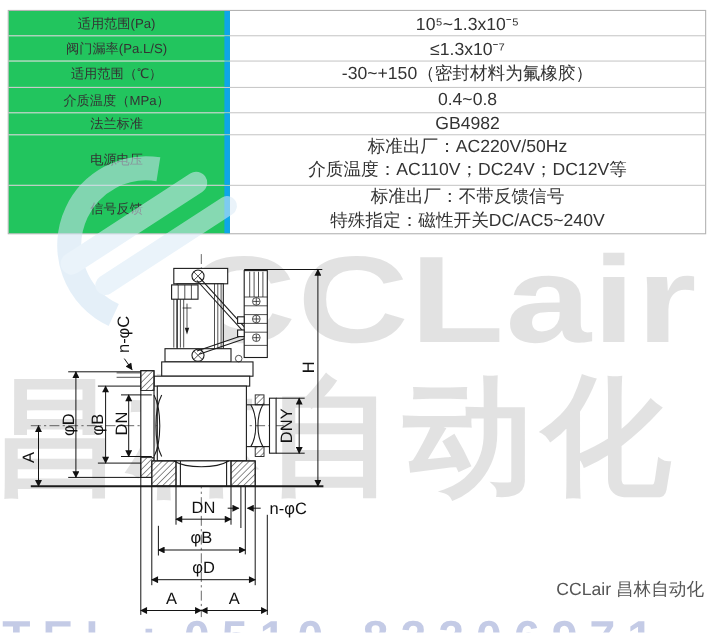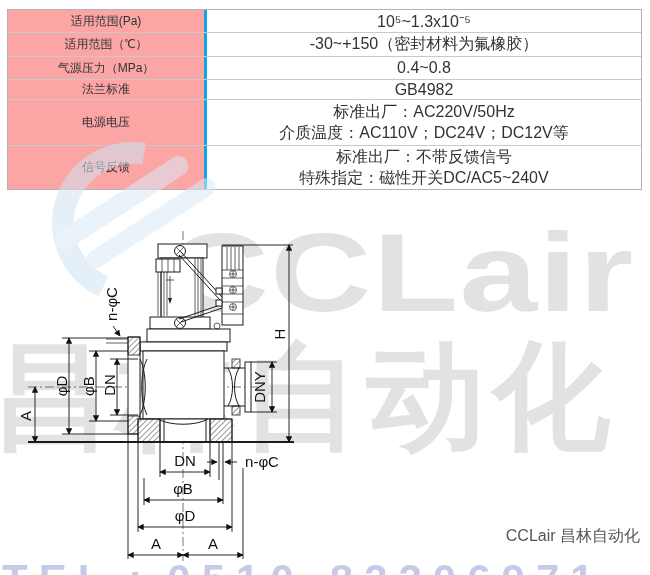--- a/index.html
+++ b/index.html
@@ -4,26 +4,26 @@
 <style>
   html,body{margin:0;padding:0;}
   body{width:650px;height:575px;position:relative;overflow:hidden;background:#ffffff;
        font-family:"Liberation Sans",sans-serif;}
 
   
   .spec-table{position:absolute;left:7px;top:9px;width:633px;border:1px solid #b3b3b3;
               display:flex;flex-direction:column;background:transparent;z-index:2;}
   .tr{display:flex;border-bottom:1px solid #c9c9c9;}
   .tr:last-child{border-bottom:none;}
-  .th{width:196px;flex:0 0 196px;background:#fca5a5;border-right:3px solid #0ea5e9;
+  .th{width:196px;flex:0 0 196px;background:#22c55e;border-right:5px solid #0ea5e9;
       display:flex;align-items:center;justify-content:center;
       font-size:12px;color:#333;}
   .td{flex:1;display:flex;align-items:center;justify-content:center;
       font-size:16px;color:#333;text-align:center;}
-  .td.two{flex-direction:column;justify-content:center;}
+  .td.two{flex-direction:column;justify-content:flex-start;}
 
   
   .wm{position:absolute;pointer-events:none;white-space:nowrap;}
   .wm-latin{left:168px;top:208px;font-size:112px;font-weight:bold;color:rgba(50,50,50,0.14);
             transform:scaleX(1.25);transform-origin:left top;letter-spacing:1px;z-index:1;}
   .wm-cn{left:-8px;top:318px;font-size:118px;font-weight:bold;color:rgba(50,50,50,0.14);
          letter-spacing:7px;z-index:1;}
   .wm-tel{left:2px;top:552px;font-size:42px;font-weight:bold;color:rgba(125,140,200,0.45);
           letter-spacing:11px;z-index:3;}
   .wm-swirl{left:15px;top:128px;z-index:3;opacity:.55;}
@@ -51,26 +51,30 @@
 </svg>
 
 <div class="wm wm-latin">CCLair</div>
 <div class="wm wm-cn">昌林自动化</div>
 
 <div class="spec-table">
   <div class="tr" style="height:22px">
     <div class="th">适用范围(Pa)</div>
     <div class="td">10⁵~1.3x10⁻⁵</div>
   </div>
+  <div class="tr" style="height:22px">
+    <div class="th">阀门漏率(Pa.L/S)</div>
+    <div class="td">≤1.3x10⁻⁷</div>
+  </div>
   <div class="tr" style="height:23px">
     <div class="th">适用范围（℃）</div>
     <div class="td">-30~+150（密封材料为氟橡胶）</div>
   </div>
   <div class="tr" style="height:22px">
-    <div class="th">气源压力（MPa）</div>
+    <div class="th">介质温度（MPa）</div>
     <div class="td">0.4~0.8</div>
   </div>
   <div class="tr" style="height:19px">
     <div class="th">法兰标准</div>
     <div class="td">GB4982</div>
   </div>
   <div class="tr" style="height:45px">
     <div class="th">电源电压</div>
     <div class="td two">
       <div>标准出厂：AC220V/50Hz</div>

